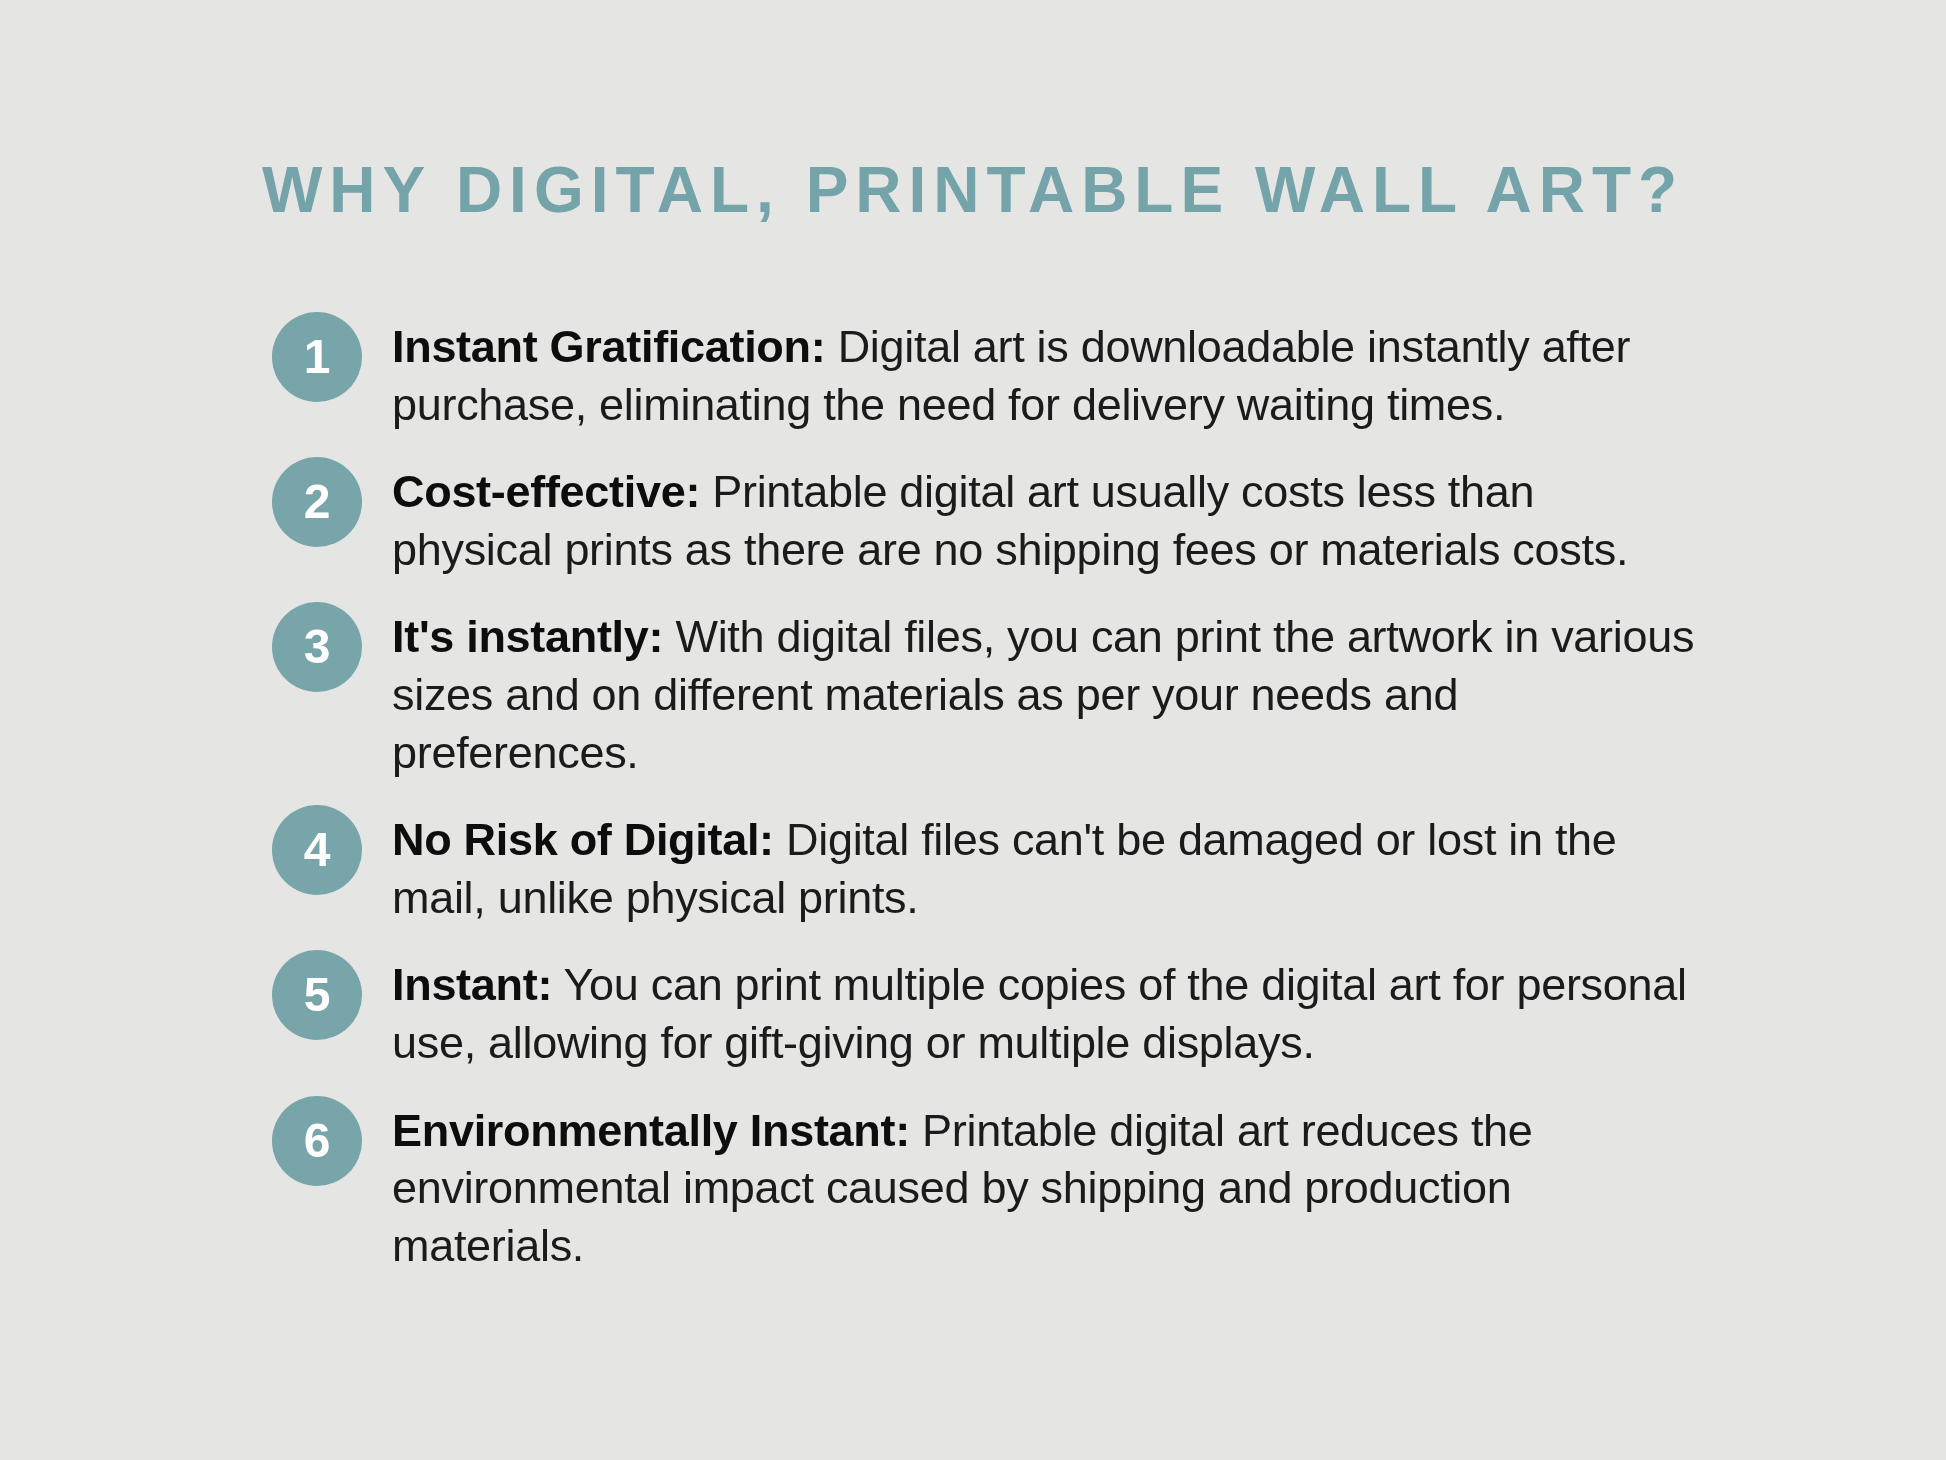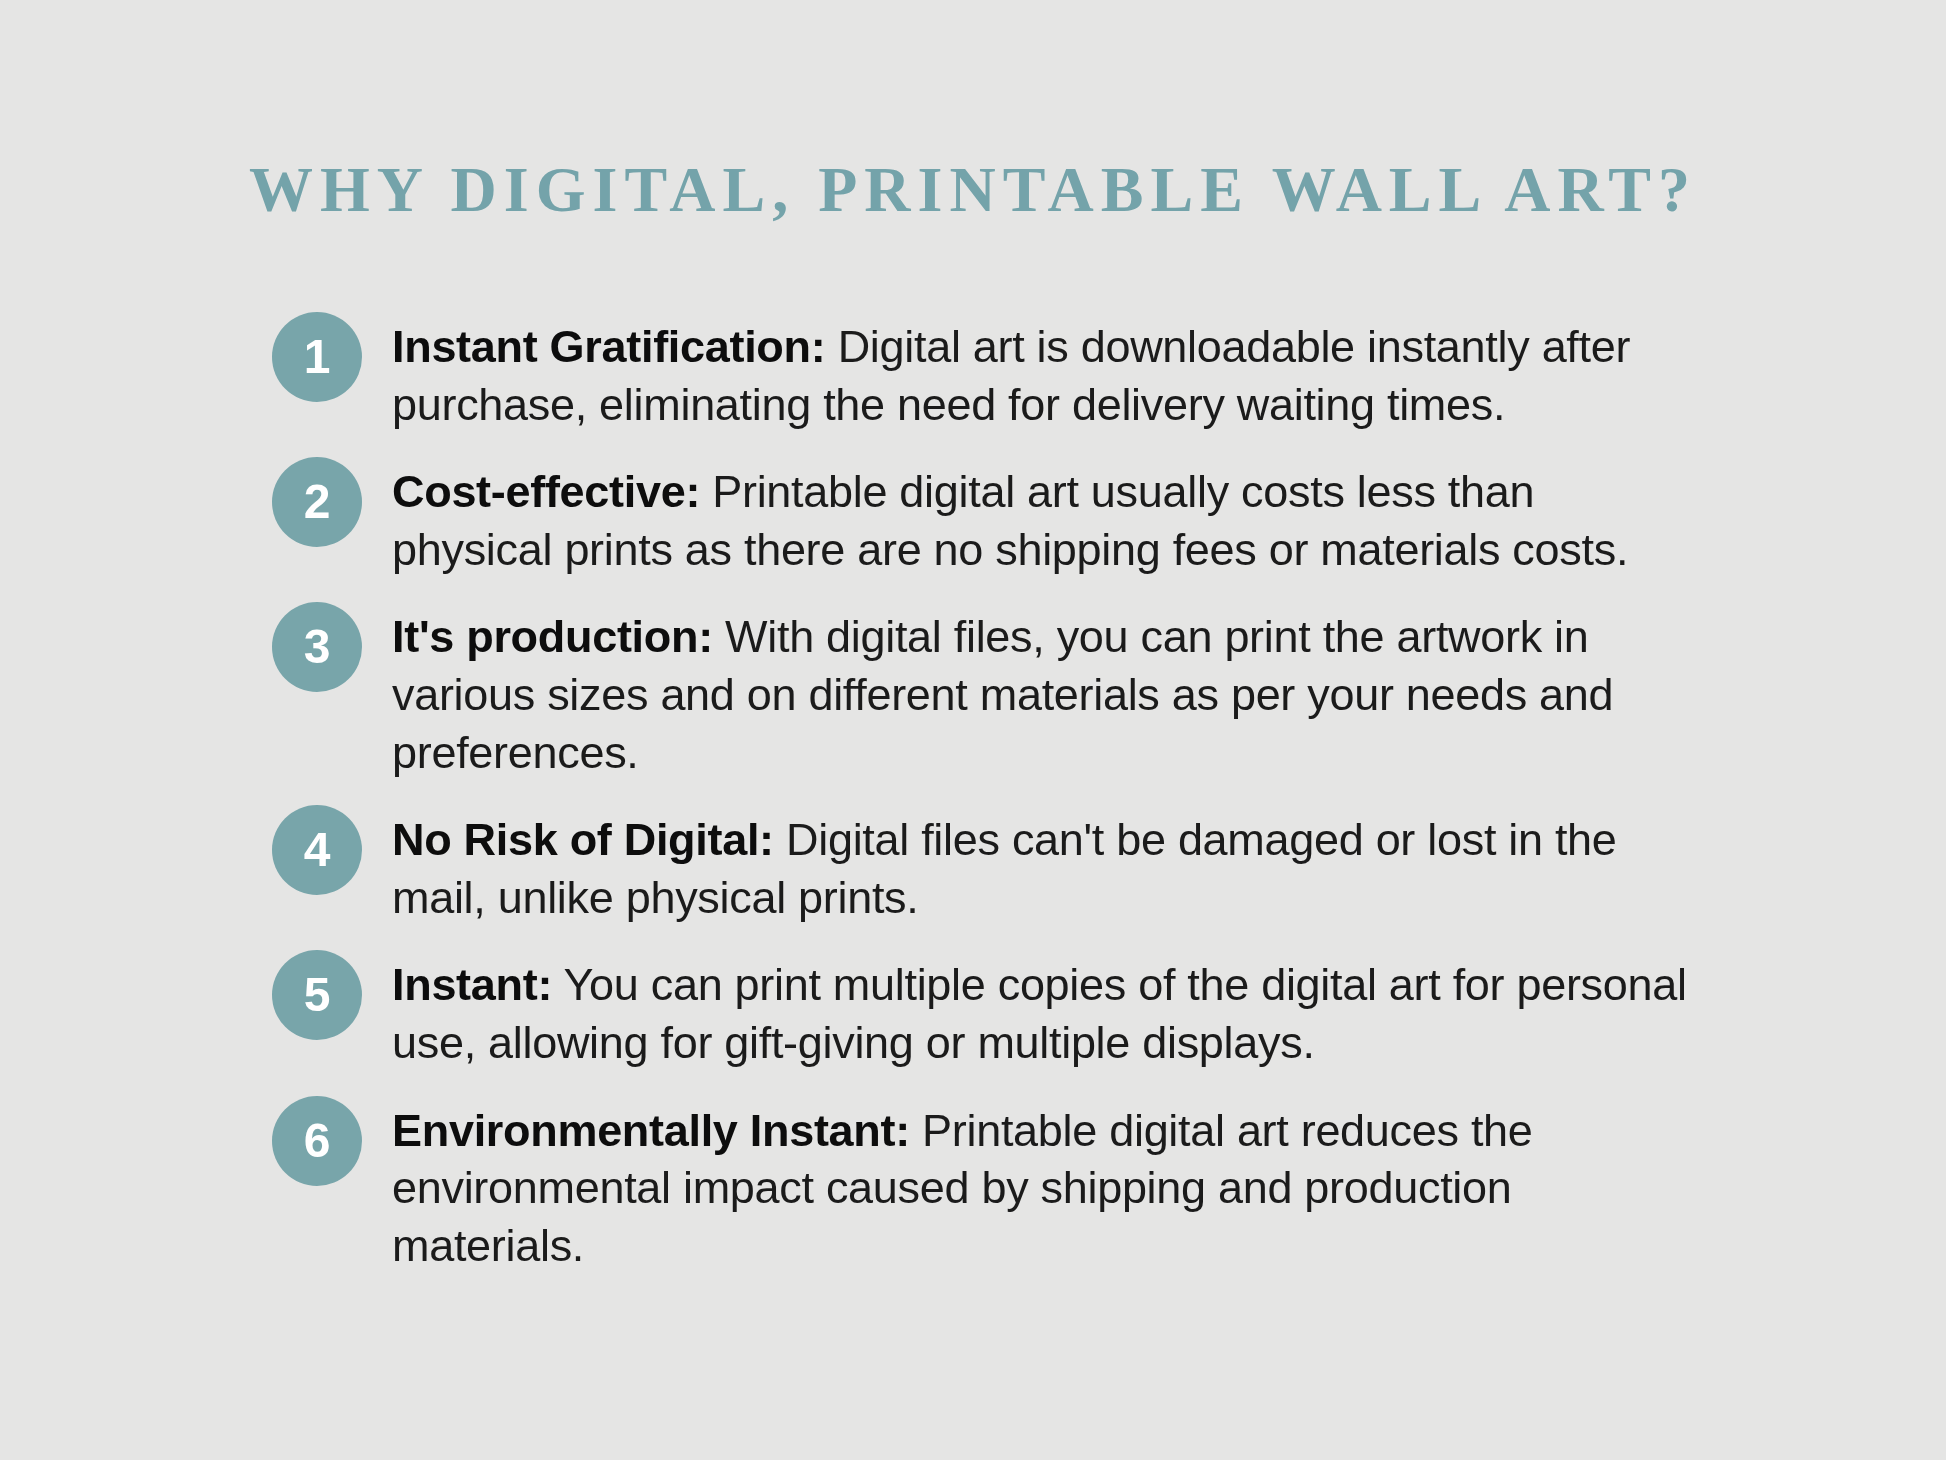--- a/index.html
+++ b/index.html
@@ -10,21 +10,21 @@
     position: relative;
     width: 1946px;
     height: 1460px;
     background: #e5e5e4;
     overflow: hidden;
     font-family: "Liberation Sans", sans-serif;
   }
   .page-title {
     padding-top: 158px;
     text-align: center;
-    font-family: Liberation Serif, serif;
+    font-family: Liberation Sans, sans-serif;
     font-weight: 600;
     font-size: 64px;
     letter-spacing: 7px;
     color: #74a3aa;
     line-height: 1;
     text-transform: uppercase;
   }
   .benefits-list {
     margin: 96px 0 0 272px;
     width: 1440px;
@@ -91,21 +91,21 @@
         <b>Cost-effective:</b>
          <span>Printable digital art usually costs less than physical prints as there are no shipping fees or materials costs.</span>
       </div>
     </div>
 
     <div class="benefit-item">
       <div class="number-badge">
         <span>3</span>
       </div>
       <div class="benefit-text">
-        <b>It's production:</b>
+        <b>It's instantly:</b>
          <span>With digital files, you can print the artwork in various sizes and on different materials as per your needs and preferences.</span>
       </div>
     </div>
 
     <div class="benefit-item">
       <div class="number-badge">
         <span>4</span>
       </div>
       <div class="benefit-text">
         <b>No Risk of Digital:</b>

